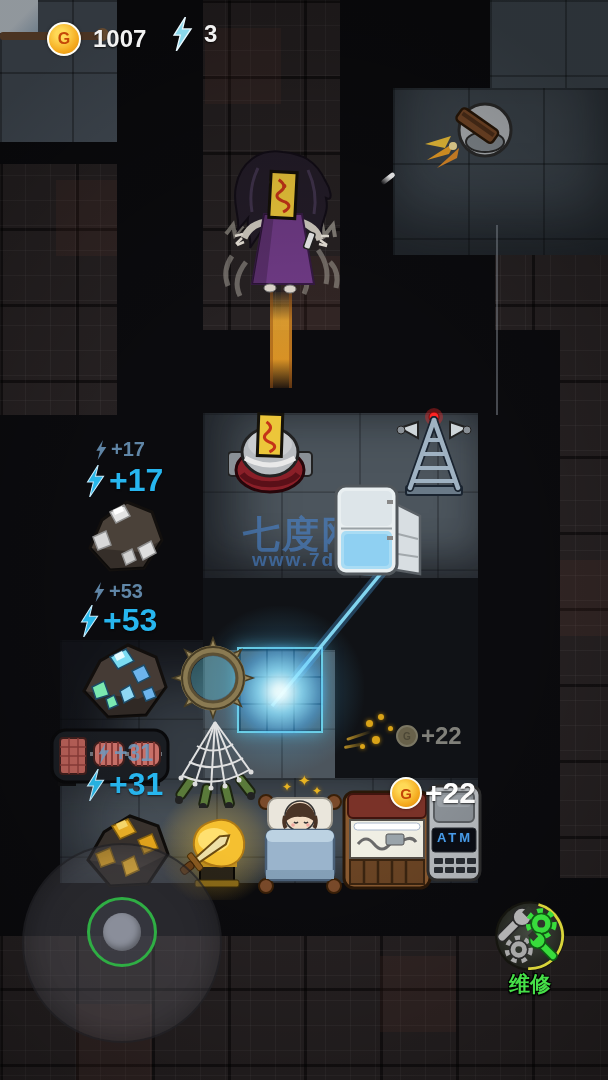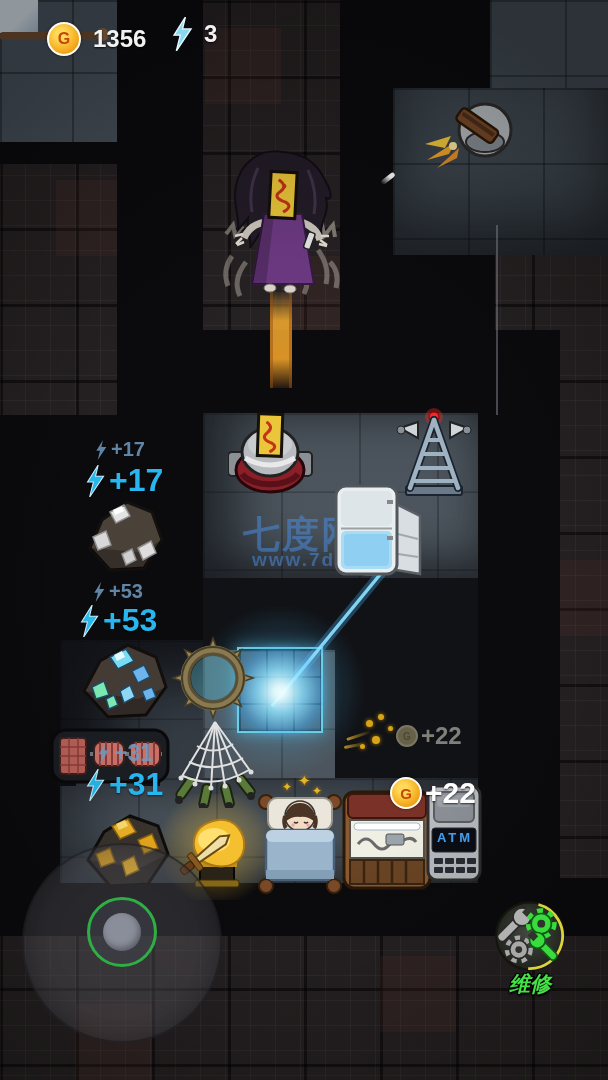--- a/index.html
+++ b/index.html
@@ -463,21 +463,21 @@
     <svg width="22" height="32" viewBox="0 0 20 30">
         <polygon points="13,0 3,16 8.5,16 5,30 18,10.5 10.5,10.5" fill="#28b8ea" stroke="#c8eeff" stroke-width="1"></polygon>
       </svg>
     <span>+31</span>
   </div>
 
   <div class="abs vignette" style="left:0;top:0;width:608px;height:1080px;z-index:25;"></div>
 
   <div class="abs" style="left:47px;top:22px;z-index:40;display:flex;align-items:center;gap:12px;">
     <div class="coin" style="width:30px;height:30px;font-size:16px;">G</div>
-    <span class="hudtxt">1356</span>
+    <span class="hudtxt">1007</span>
   </div>
   <div class="abs" style="left:170px;top:17px;z-index:40;display:flex;align-items:center;gap:10px;">
     <svg width="24" height="34" viewBox="0 0 20 30">
         <polygon points="13,0 3,16 8.5,16 5,30 18,10.5 10.5,10.5" fill="#8ad8ec" stroke="#e8f8ff" stroke-width="1.2"></polygon>
       </svg>
     <span class="hudtxt">3</span>
   </div>
 
   <div class="abs joy-base" style="left:22px;top:843px;width:196px;height:196px;z-index:40;"></div>
   <div class="abs joy-ring" style="left:87px;top:897px;width:64px;height:64px;z-index:41;"></div>
@@ -507,16 +507,16 @@
       <circle cx="42" cy="21" r="11" fill="none" stroke="#38dc3c" stroke-width="5.5" stroke-dasharray="5 4.6"></circle>
       <circle cx="42" cy="21" r="9" fill="#38dc3c" stroke="#0f5c14" stroke-width="1.5"></circle>
       <circle cx="42" cy="21" r="3.5" fill="#2f332c"></circle>
 
       <g transform="rotate(-45 46 44)">
         <rect x="43" y="34" width="7" height="22" rx="3" fill="#38dc3c" stroke="#0f5c14" stroke-width="1.5"></rect>
         <circle cx="46.5" cy="33" r="7" fill="#38dc3c" stroke="#0f5c14" stroke-width="1.5"></circle>
         <rect x="43.5" y="24" width="6" height="7" fill="#2f332c"></rect>
       </g>
     </svg>
-    <div class="repair-label" style="margin-top:-6px;font-style:italic;">维修</div>
+    <div class="repair-label" style="margin-top:-6px;">维修</div>
   </div>
 
 </div>
 
 </body></html>

